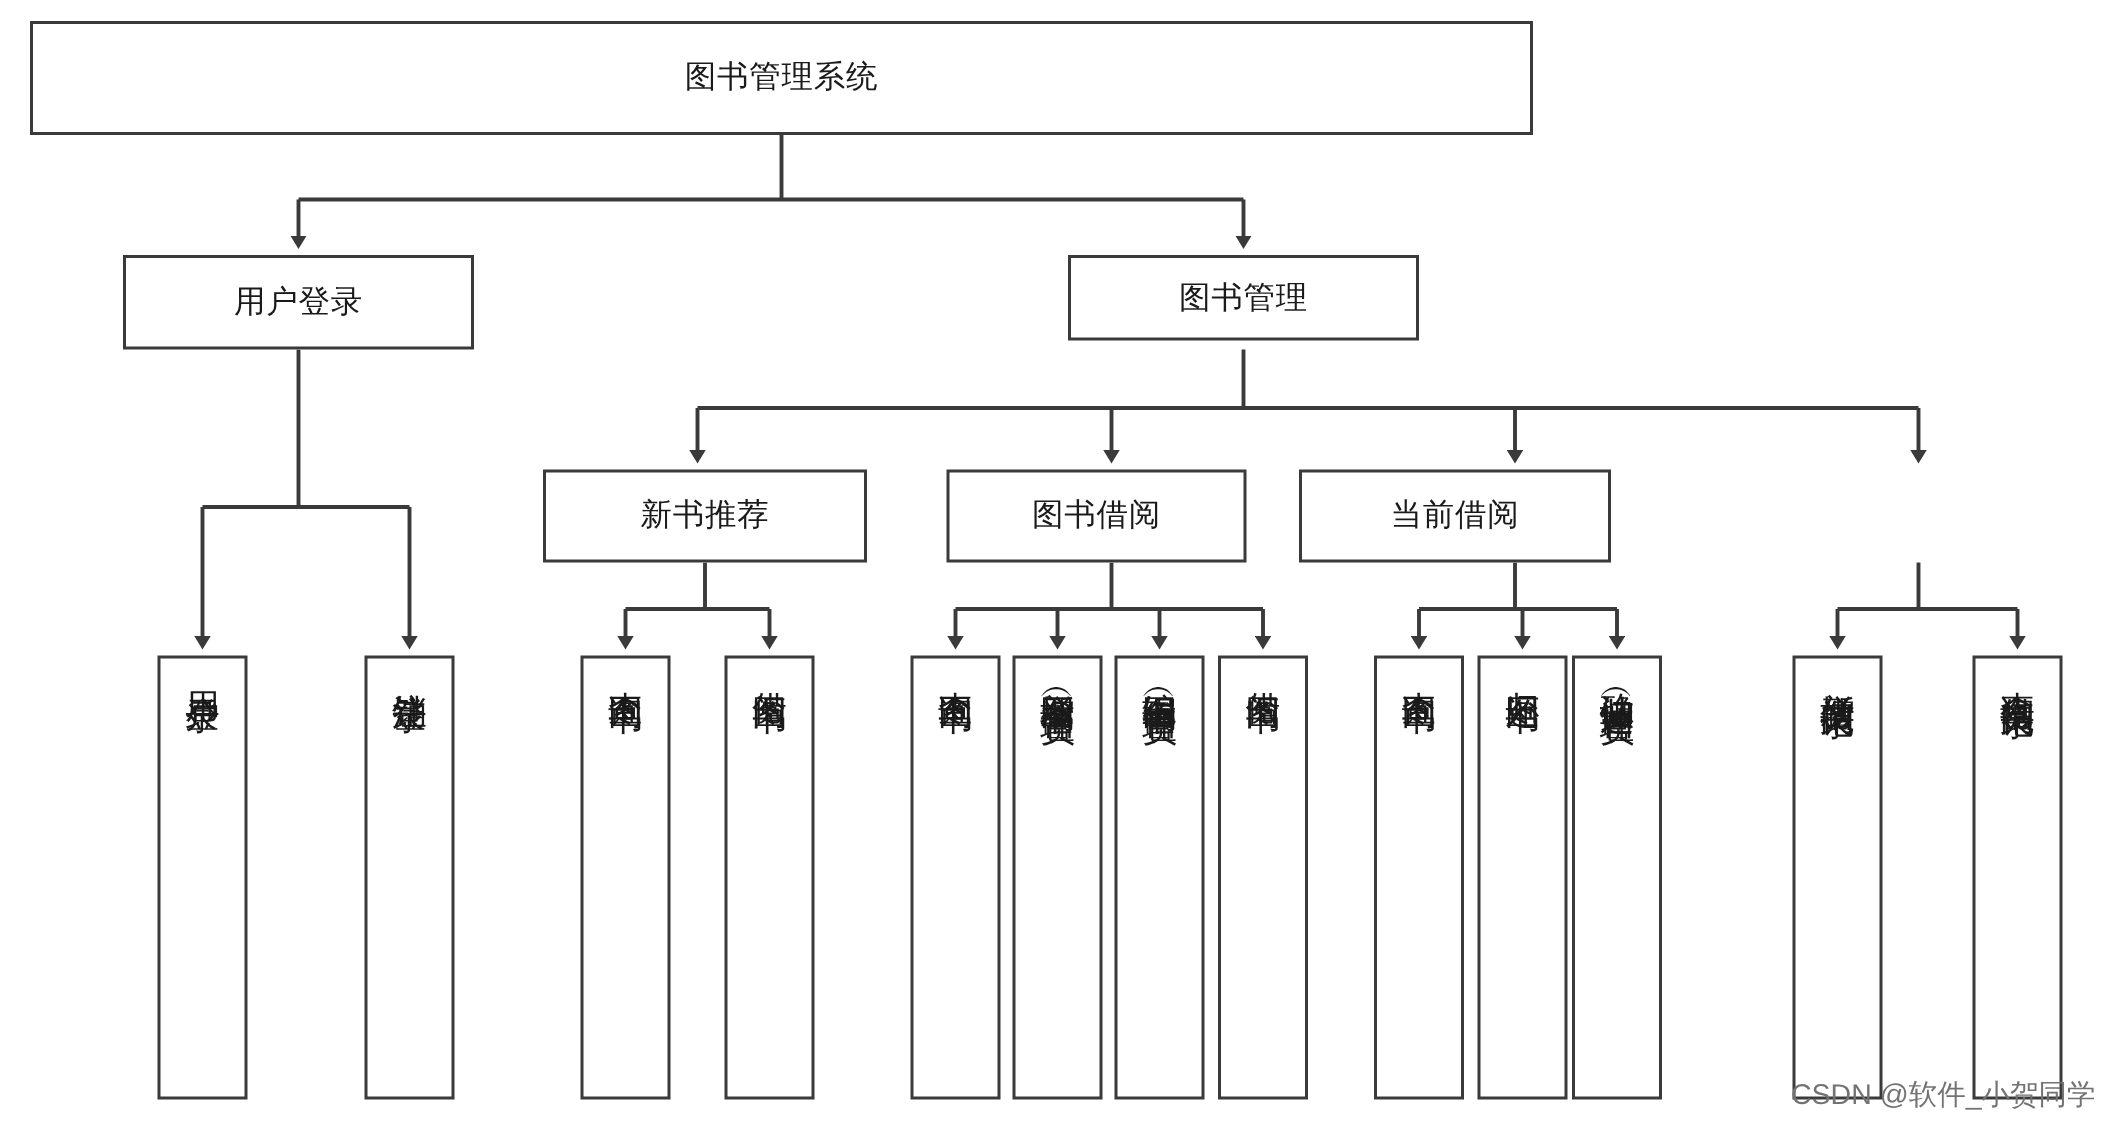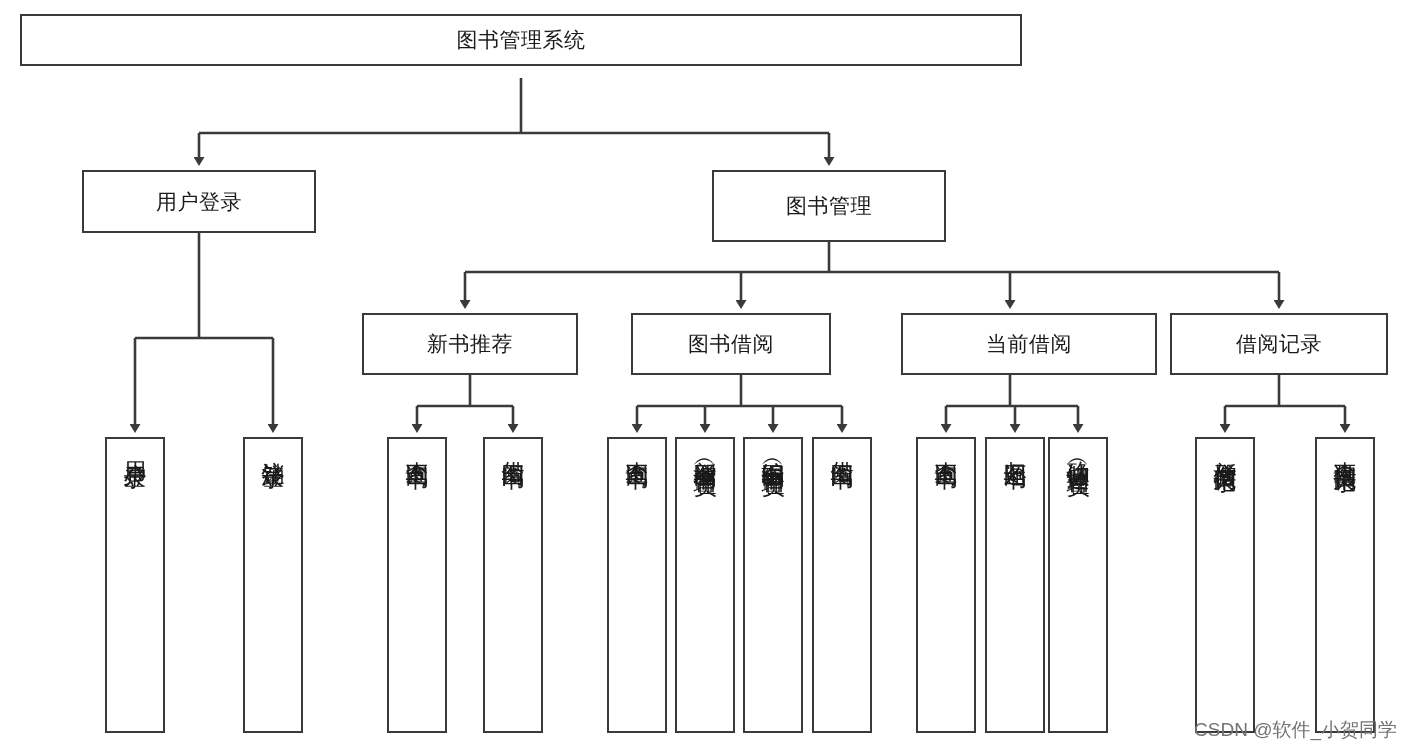--- a/index.html
+++ b/index.html
@@ -115,47 +115,44 @@
       <path d="M1015,406 L1015,425" marker-end="url(#arrow)"></path>
       <path d="M1078,406 L1078,425" marker-end="url(#arrow)"></path>
 
       <path d="M1279,375 L1279,406"></path>
       <path d="M1225,406 L1345,406"></path>
       <path d="M1225,406 L1225,425" marker-end="url(#arrow)"></path>
       <path d="M1345,406 L1345,425" marker-end="url(#arrow)"></path>
     </g>
   </svg>
 
-  <div class="node horiz" style="left:20px; top:14px; width:1002px; height:52px;">
+  <div class="node horiz" style="left:20px; top:14px; width:1002px; height:76px;">
     <span class="node-label">图书管理系统</span>
   </div>
 
   <div class="node horiz" style="left:82px; top:170px; width:234px; height:63px;">
     <span class="node-label">用户登录</span>
   </div>
 
-  <div class="node horiz" style="left:712px; top:170px; width:234px; height:72px;">
+  <div class="node horiz" style="left:712px; top:170px; width:234px; height:57px;">
     <span class="node-label">图书管理</span>
   </div>
 
   <div class="node horiz" style="left:362px; top:313px; width:216px; height:62px;">
     <span class="node-label">新书推荐</span>
   </div>
 
   <div class="node horiz" style="left:631px; top:313px; width:200px; height:62px;">
     <span class="node-label">图书借阅</span>
   </div>
 
-  <div class="node horiz" style="left:901px; top:313px; width:256px; height:62px;justify-content:center;">
+  <div class="node horiz" style="left:866px; top:313px; width:208px; height:62px;justify-content:center;">
     <span class="node-label">当前借阅</span>
   </div>
 
-  <div class="node horiz" style="left:1170px; top:313px; width:218px; height:62px;">
-    <span class="node-label">借阅记录</span>
-  </div>
 
   <div class="node vert" style="left:105px; top:437px; width:60px; height:296px;">
     <span class="node-label">用户登录</span>
   </div>
 
   <div class="node vert" style="left:243px; top:437px; width:60px; height:296px;">
     <span class="node-label">注销登录</span>
   </div>
 
   <div class="node vert" style="left:387px; top:437px; width:60px; height:296px;">

